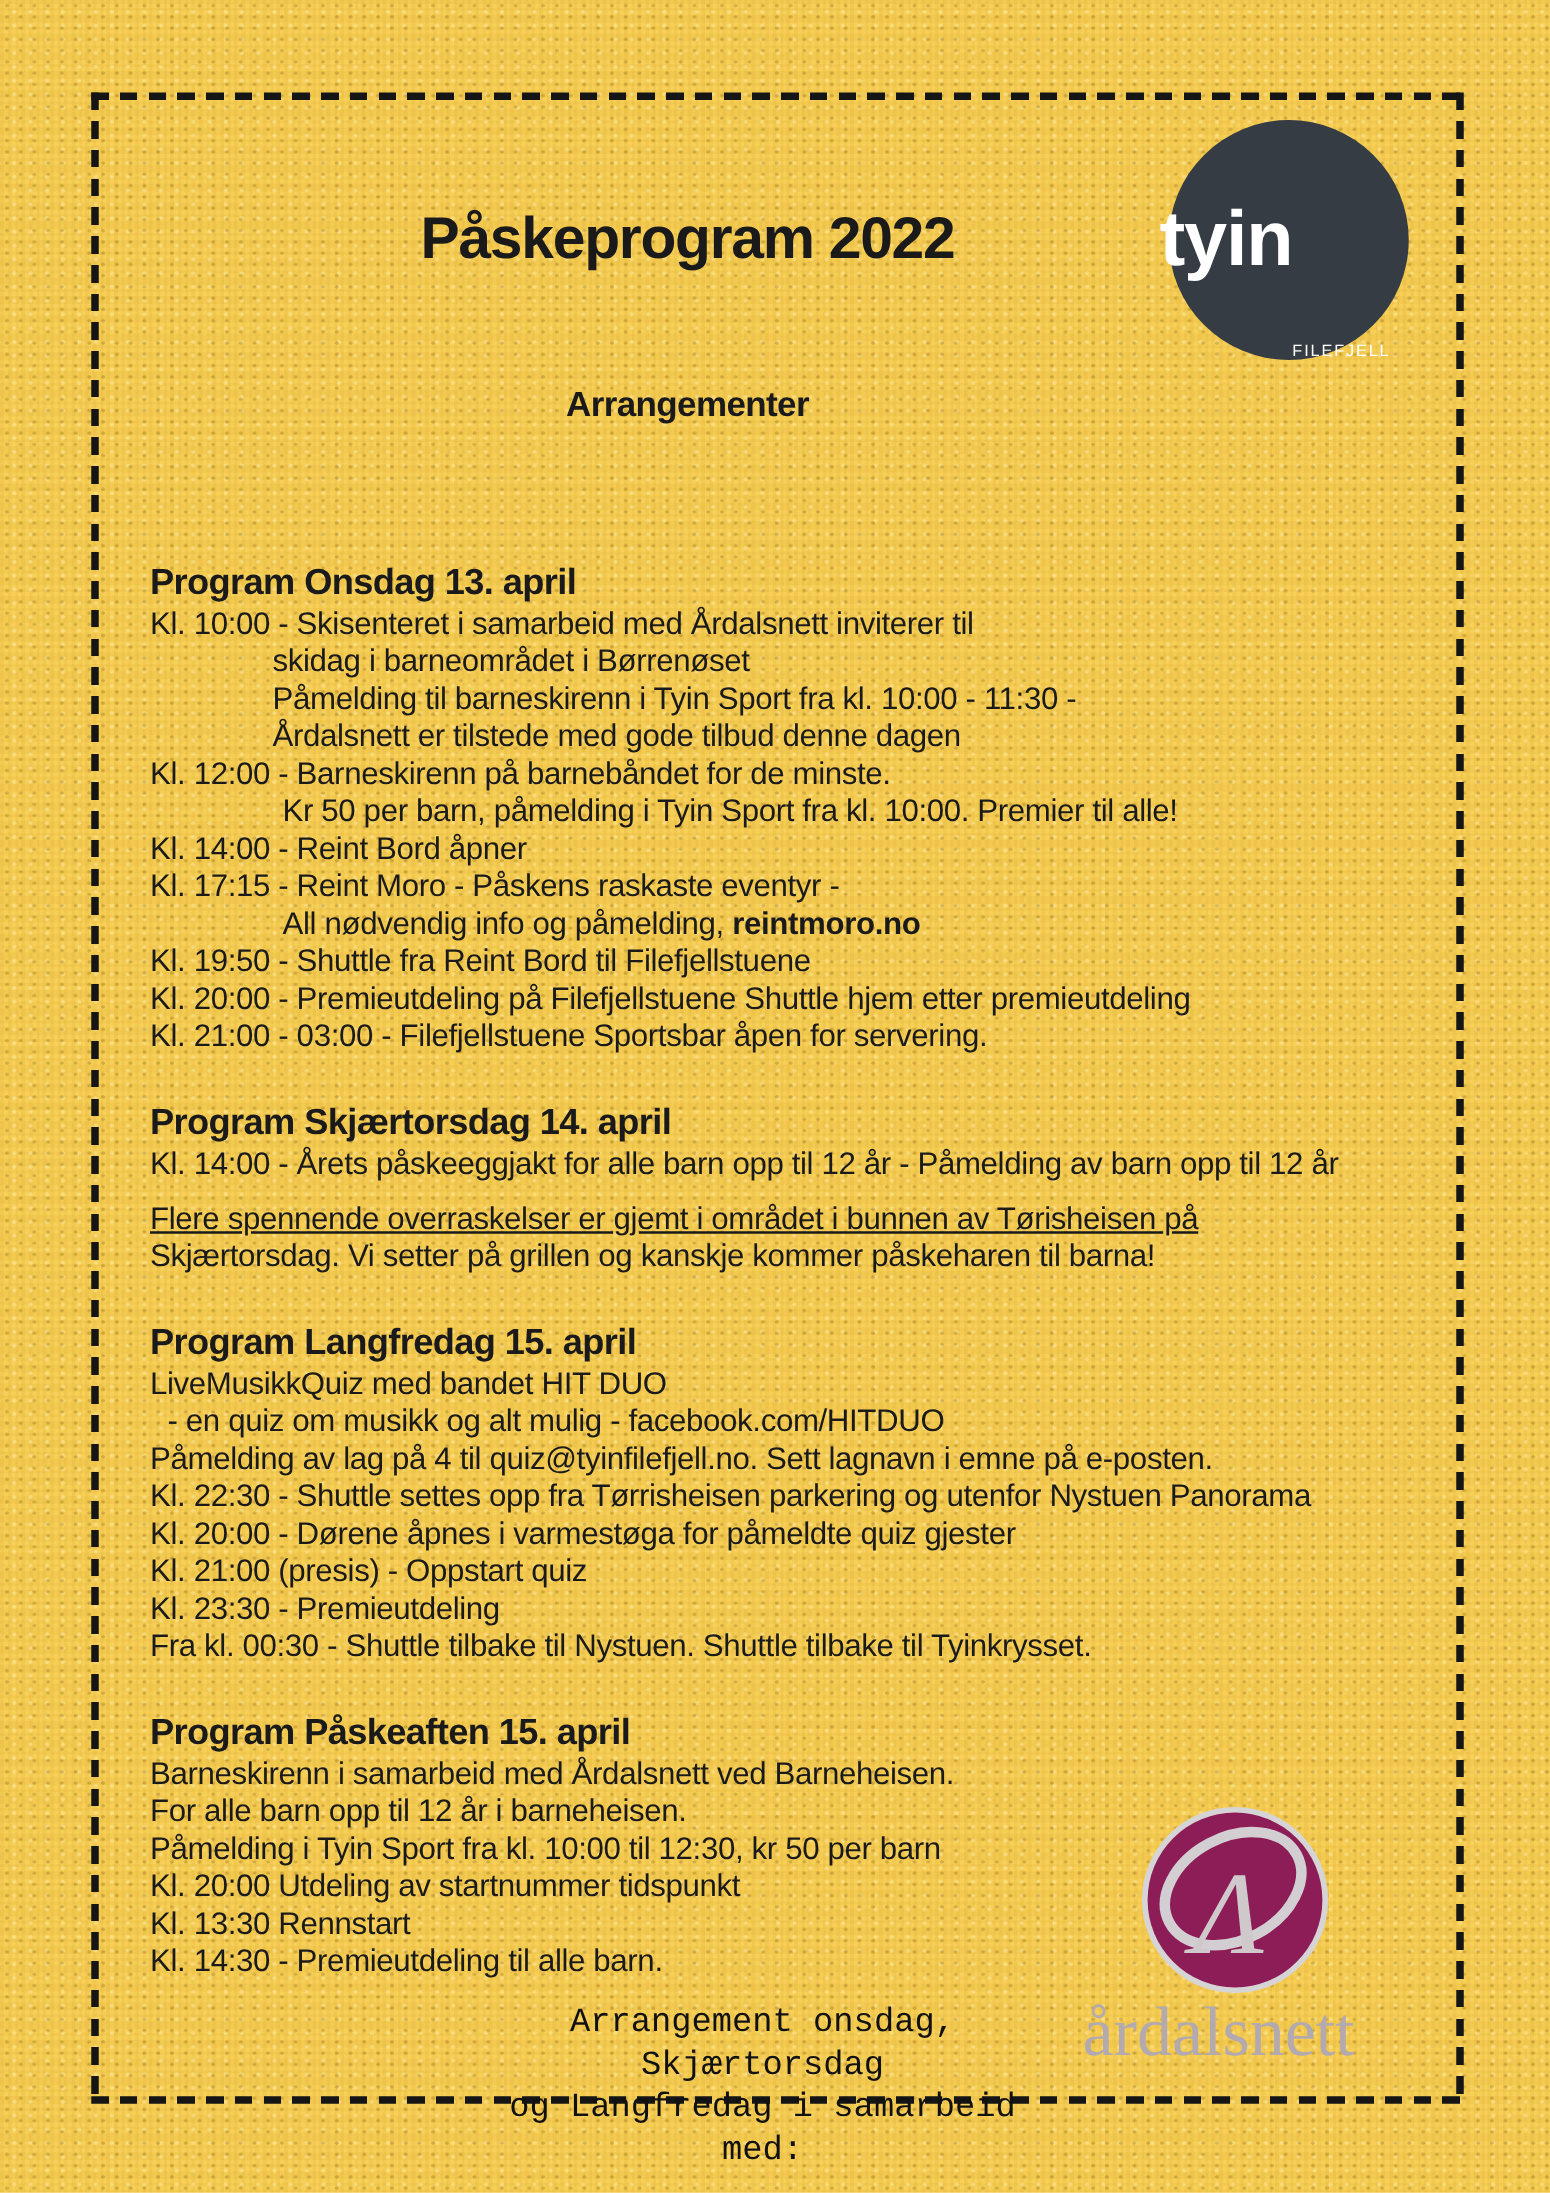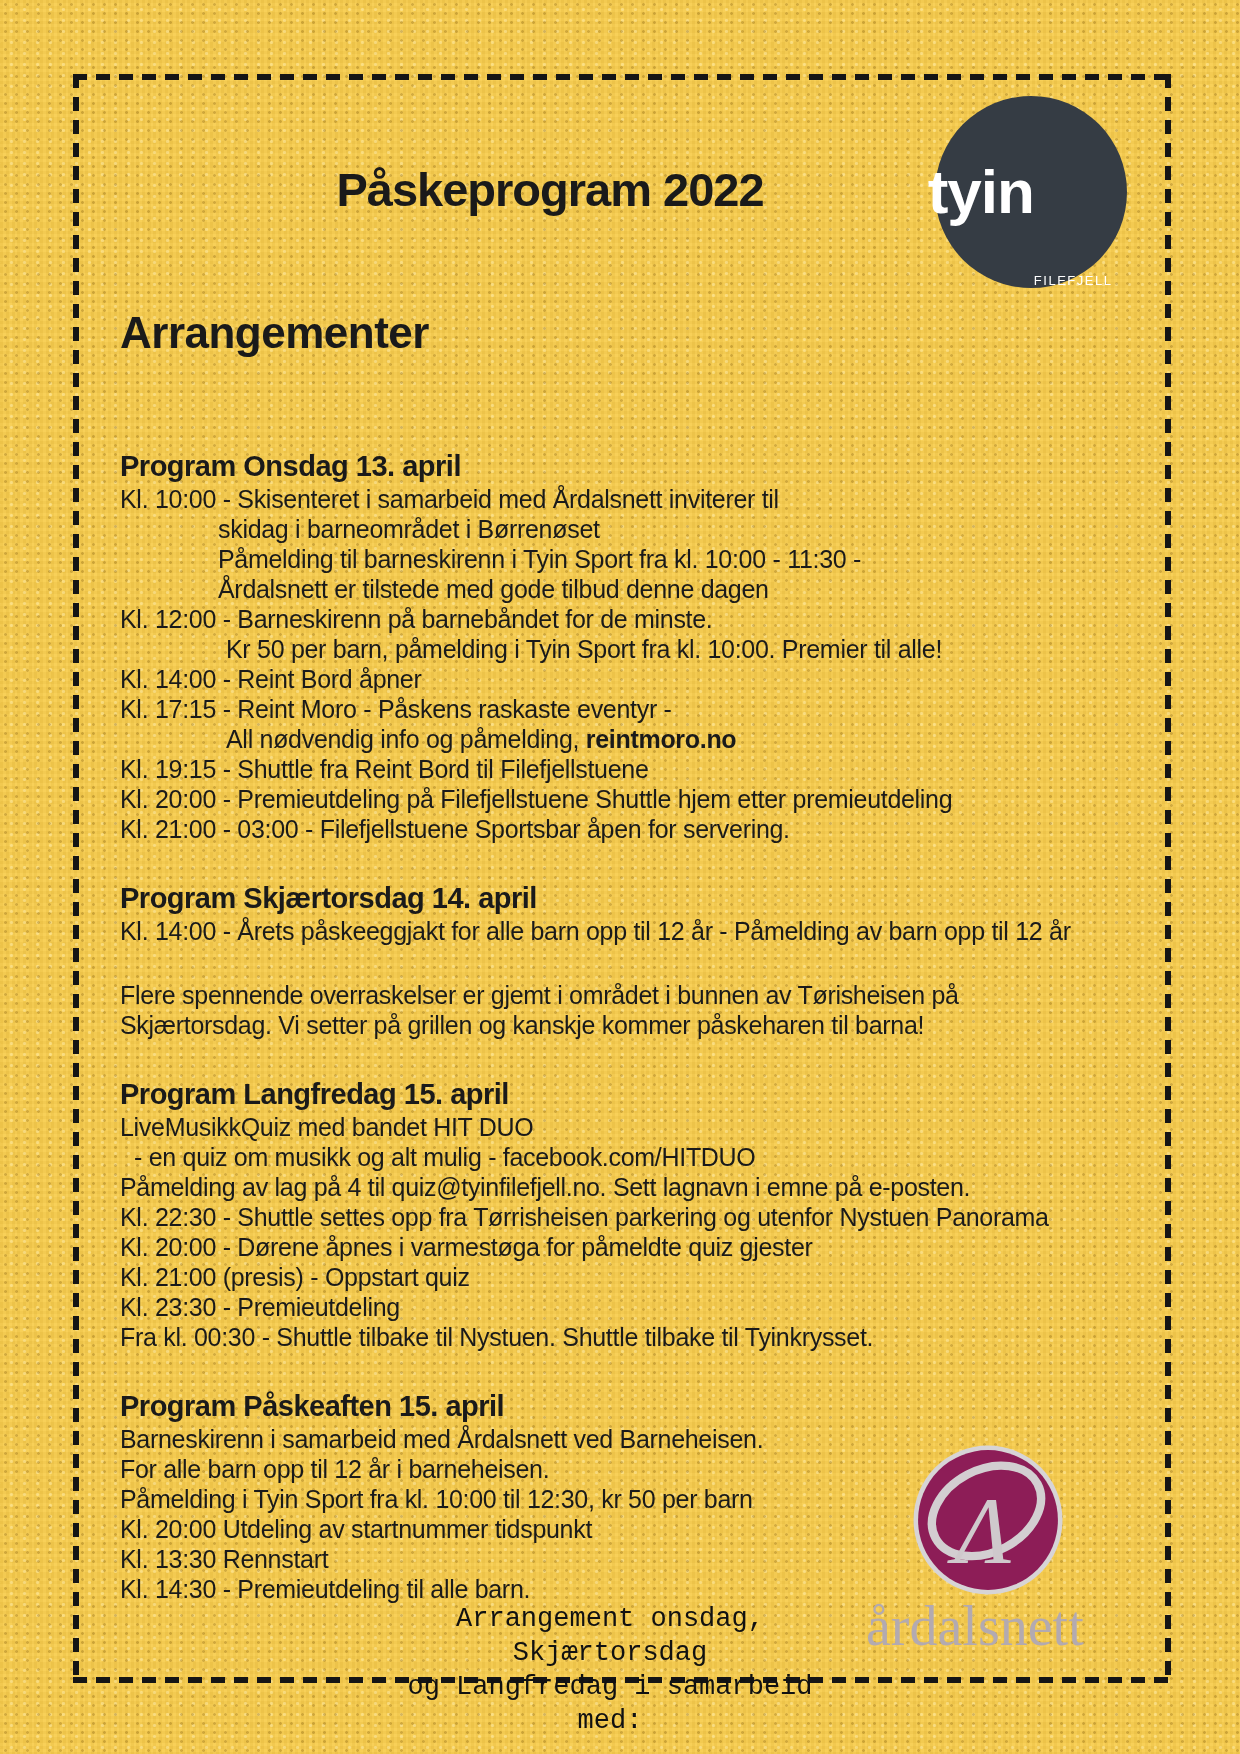--- a/index.html
+++ b/index.html
@@ -25,40 +25,40 @@
   .frame-bottom{left:73px;top:1677px;width:1098px;}
   .frame-left{left:73px;top:74px;height:1609px;}
   .frame-right{left:1165px;top:74px;height:1609px;}
 
   .title{
     position:absolute;top:162px;left:120px;width:860px;
     text-align:center;font-size:47px;font-weight:bold;letter-spacing:-1px;
   }
   .subtitle{
     position:absolute;top:308px;left:120px;width:860px;
-    text-align:left;font-size:44px;font-weight:bold;letter-spacing:-0.5px;
+    text-align:center;font-size:28px;font-weight:bold;letter-spacing:-0.5px;
   }
   .tyin-circle{
     position:absolute;left:935px;top:96px;width:192px;height:192px;
     border-radius:50%;background:var(--tyin-circle,#353c44);
     display:flex;flex-direction:row;align-items:center;justify-content:center;
   }
   .tyin-word{color:#fff;font-weight:bold;font-size:62px;line-height:58px;letter-spacing:-1px;}
   .tyin-sub{color:#fff;font-weight:normal;font-size:13px;letter-spacing:1.5px;align-self:flex-end;margin-right:22px;margin-top:-2px;}
 
   .content{position:absolute;left:120px;top:448px;width:1030px;}
   .sec{margin:0 0 0 0;}
   .sec + .sec{margin-top:36px;}
   .sec h3{margin:0;font-size:29px;line-height:36px;font-weight:bold;letter-spacing:-0.5px;}
   .line{font-size:25px;line-height:30px;letter-spacing:-0.3px;white-space:nowrap;}
   .line b{font-weight:bold;}
   .ind-time{padding-left:98px;}
   .ind-time2{padding-left:106px;}
   .ind-small{padding-left:14px;}
-  .gap{margin-top:34px;}
+  .gap{margin-top:14px;text-decoration:underline;}
 
   .footer-note{
     position:absolute;top:1602px;left:400px;width:420px;
     text-align:center;font-family:Liberation Mono, monospace;
     font-size:27px;line-height:34px;color:#111;
   }
   .aardal-logo{position:absolute;left:912px;top:1444px;width:152px;height:152px;}
   .aardal-text{
     position:absolute;left:866px;top:1596px;width:280px;
     font-family:"Liberation Serif", serif;font-size:56px;line-height:60px;
@@ -89,21 +89,21 @@
         <h3>Program Onsdag 13. april</h3>
         <div class="line">Kl. 10:00 - Skisenteret i samarbeid med Årdalsnett inviterer til</div>
         <div class="line ind-time">skidag i barneområdet i Børrenøset</div>
         <div class="line ind-time">Påmelding til barneskirenn i Tyin Sport fra kl. 10:00 - 11:30 -</div>
         <div class="line ind-time">Årdalsnett er tilstede med gode tilbud denne dagen</div>
         <div class="line">Kl. 12:00 - Barneskirenn på barnebåndet for de minste.</div>
         <div class="line ind-time2">Kr 50 per barn, påmelding i Tyin Sport fra kl. 10:00. Premier til alle!</div>
         <div class="line">Kl. 14:00 - Reint Bord åpner</div>
         <div class="line">Kl. 17:15 - Reint Moro - Påskens raskaste eventyr  -</div>
         <div class="line ind-time2">All nødvendig info og påmelding, <b>reintmoro.no</b></div>
-        <div class="line">Kl. 19:15 - Shuttle fra Reint Bord til Filefjellstuene</div>
+        <div class="line">Kl. 19:50 - Shuttle fra Reint Bord til Filefjellstuene</div>
         <div class="line">Kl. 20:00 - Premieutdeling på Filefjellstuene Shuttle hjem etter premieutdeling</div>
         <div class="line">Kl. 21:00 - 03:00 - Filefjellstuene Sportsbar åpen for servering.</div>
       </div>
       <div class="sec">
         <h3>Program Skjærtorsdag 14. april</h3>
         <div class="line">Kl. 14:00 - Årets påskeeggjakt for alle barn opp til 12 år - Påmelding av barn opp til 12 år</div>
         <div class="line gap">Flere spennende overraskelser er gjemt i området i bunnen av Tørisheisen på</div>
         <div class="line">Skjærtorsdag. Vi setter på grillen og kanskje kommer påskeharen til barna!</div>
       </div>
       <div class="sec">

